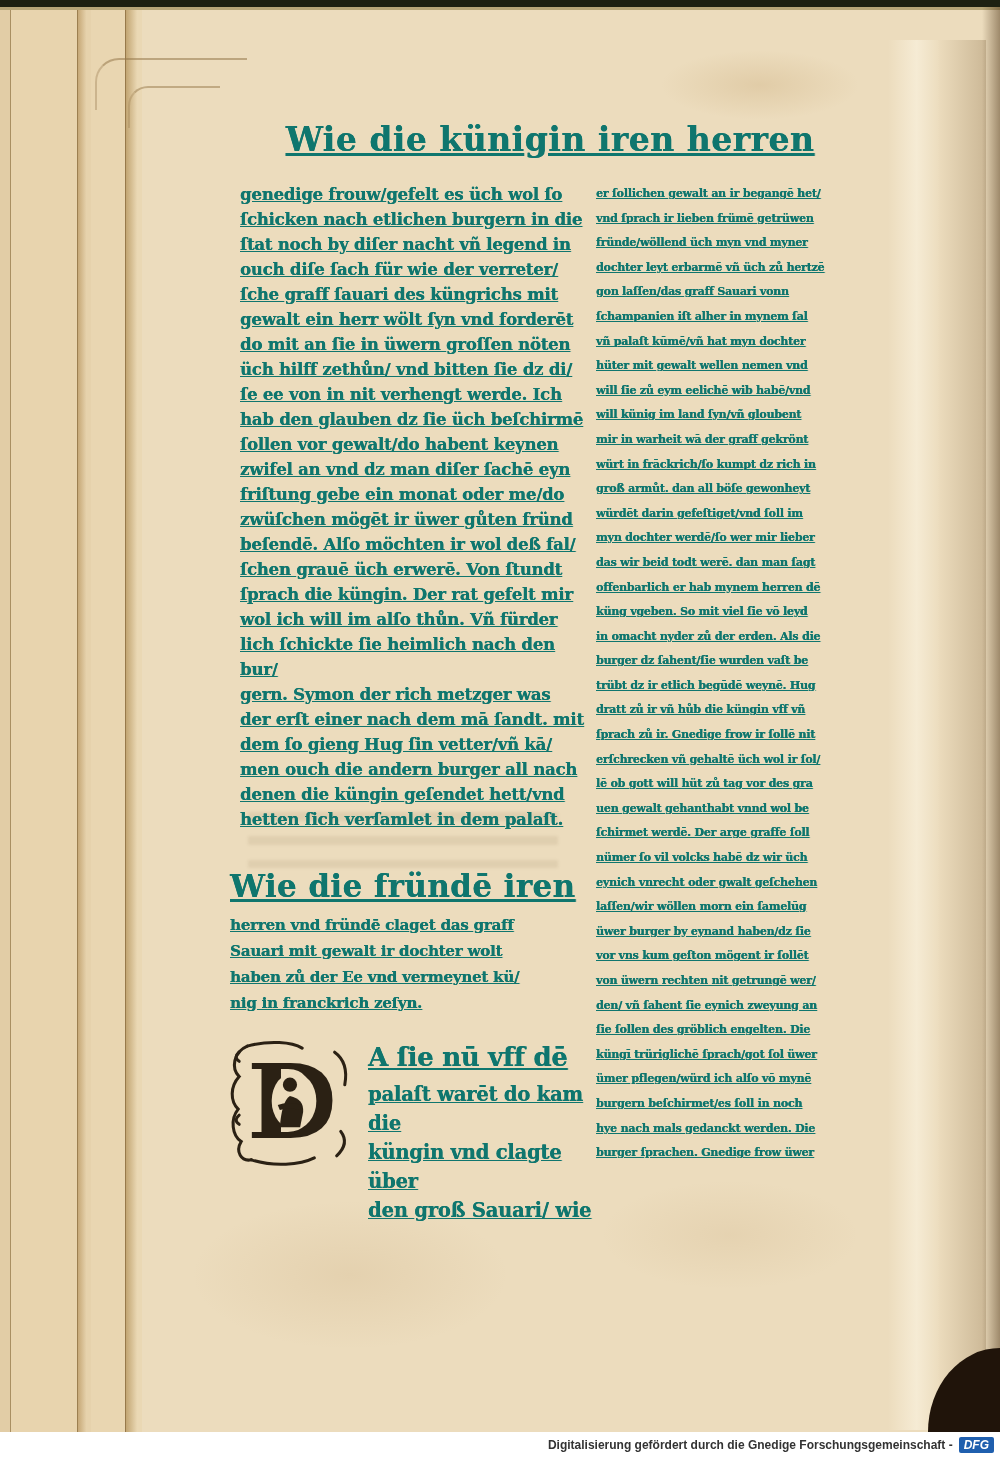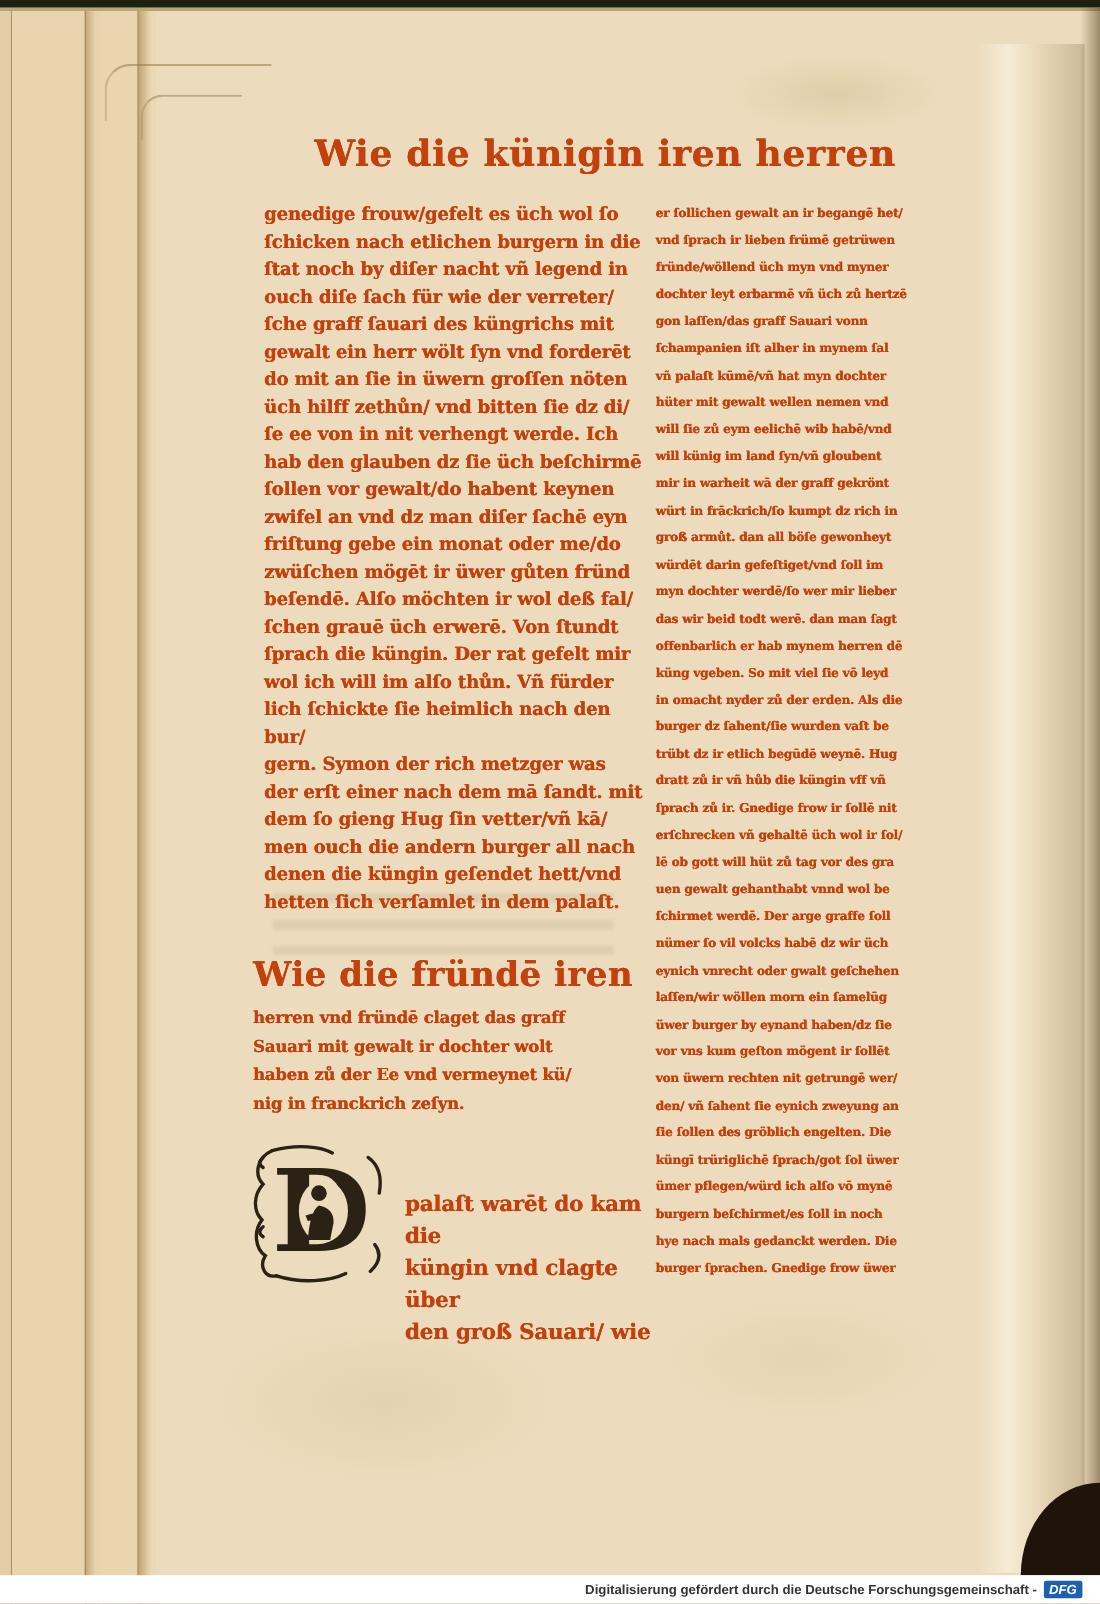--- a/index.html
+++ b/index.html
@@ -19,38 +19,38 @@
   .curl-light{position:absolute;left:888px;top:40px;width:52px;height:1390px;background:linear-gradient(90deg,rgba(255,250,235,0) ,rgba(255,250,235,.5) 55%,rgba(255,250,235,0));}
   .curl-shade{position:absolute;left:938px;top:40px;width:48px;height:1390px;background:linear-gradient(90deg,rgba(120,90,50,0),rgba(120,90,50,.28));}
   .right-edge{position:absolute;left:982px;top:7px;width:18px;height:1425px;background:linear-gradient(90deg,rgba(80,55,25,0),rgba(80,55,25,.5));}
   .corner-dark{position:absolute;left:928px;top:1348px;width:72px;height:84px;background:#20140a;border-top-left-radius:100% 100%;}
   .stain1{position:absolute;left:660px;top:50px;width:200px;height:70px;background:radial-gradient(ellipse at center,rgba(180,140,80,.20),rgba(180,140,80,0) 70%);}
   .stain2{position:absolute;left:190px;top:1200px;width:320px;height:150px;background:radial-gradient(ellipse at center,rgba(175,135,80,.13),rgba(175,135,80,0) 70%);}
   .stain3{position:absolute;left:600px;top:1180px;width:260px;height:110px;background:radial-gradient(ellipse at center,rgba(175,135,80,.11),rgba(175,135,80,0) 70%);}
   .ghost-text{position:absolute;left:248px;top:812px;width:310px;height:56px;opacity:.55;
       background:repeating-linear-gradient(180deg,rgba(110,85,50,.18) 0 9px,rgba(110,85,50,0) 9px 24px);filter:blur(1.6px);}
   
-  .ink{color:#c2410c;text-shadow:.3px 0 0 currentColor;}
+  .ink{color:#0f766e;text-shadow:.3px 0 0 currentColor;text-decoration:underline;}
   .running-title{position:absolute;left:150px;top:120px;width:800px;text-align:center;
       font-size:33px;font-weight:bold;letter-spacing:.5px;}
   .line-block{white-space:pre-line;font-weight:bold;letter-spacing:-.2px;}
   .col-left{position:absolute;left:240px;top:182px;width:345px;font-size:16.5px;line-height:25px;}
   .col-right{position:absolute;left:596px;top:182px;width:345px;font-size:11px;line-height:24.6px;}
   .chap-head{position:absolute;left:230px;top:868px;width:360px;font-size:31px;font-weight:bold;letter-spacing:.4px;}
   .chap-sub{position:absolute;left:230px;top:912px;width:360px;font-size:15px;line-height:26px;}
   .dropcap-wrap{position:absolute;left:227px;top:1038px;width:132px;height:132px;}
   .dropcap-svg{width:132px;height:132px;display:block;}
   .dc-first{position:absolute;left:368px;top:1042px;width:225px;font-size:26px;font-weight:bold;letter-spacing:-.3px;}
   .dc-rest{position:absolute;left:368px;top:1080px;width:225px;font-size:19.5px;line-height:29px;}
   
   .footer{position:absolute;left:0;bottom:0;width:1000px;height:26px;background:#ffffff;
       display:flex;align-items:center;justify-content:flex-end;padding-right:4px;box-sizing:border-box;
       font-family:"Liberation Sans",sans-serif;}
   .credit{font-size:12px;font-weight:bold;color:#333;}
-  .dfg-logo{margin-left:6px;margin-right:12px;background:#1f5fae;color:#fff;font-weight:bold;
+  .dfg-logo{margin-left:6px;margin-right:2px;background:#1f5fae;color:#fff;font-weight:bold;
       font-style:italic;font-size:12px;line-height:16px;padding:0 5px;border-radius:2px;}
 </style>
 </head>
 <body>
 
 <div class="scan">
 
   <div class="main-page"></div>
   <div class="edge-col1"></div>
   <div class="edge-col2"></div>
@@ -119,20 +119,21 @@
       <text x="64" y="98" text-anchor="middle" font-size="102" font-weight="bold" font-family="DejaVu Serif, serif" fill="#2b2114">D</text>
       <ellipse cx="66" cy="62" rx="22" ry="28" fill="#ecdcbd"></ellipse>
       <g fill="#2b2114">
         <circle cx="62" cy="46" r="7"></circle>
         <path d="M52,88 q2,-26 10,-31 q14,3 13,16 l-3,15 z"></path>
         <path d="M50,66 q10,-4 24,0 l-2,5 q-10,-3 -20,0 z"></path>
       </g>
     </svg>
   </div>
 
+  <div class="dc-first ink">A ſie nū vff dē</div>
 
   <div class="dc-rest line-block ink">palaſt warēt do kam die
 küngin vnd clagte über
 den groß Sauari/ wie</div>
 
   <div class="col-right line-block ink">er ſollichen gewalt an ir begangē het/
 vnd ſprach ir lieben frümē getrüwen
 fründe/wöllend üch myn vnd myner
 dochter leyt erbarmē vñ üch zů hertzē
 gon laſſen/das graff Sauari vonn
@@ -166,17 +167,17 @@
 von üwern rechten nit getrungē wer/
 den/ vñ ſahent ſie eynich zweyung an
 ſie ſollen des gröblich engelten. Die
 küngī trüriglichē ſprach/got ſol üwer
 ümer pflegen/würd ich alſo vō mynē
 burgern beſchirmet/es ſoll in noch
 hye nach mals gedanckt werden. Die
 burger ſprachen. Gnedige frow üwer</div>
 
   <div class="footer">
-    <span class="credit">Digitalisierung gefördert durch die Deutsche Forschungsgemeinschaft -</span>
+    <span class="credit">Digitalisierung gefördert durch die Gnedige Forschungsgemeinschaft -</span>
     <span class="dfg-logo">DFG</span>
   </div>
 
 </div>
 
 </body></html>

